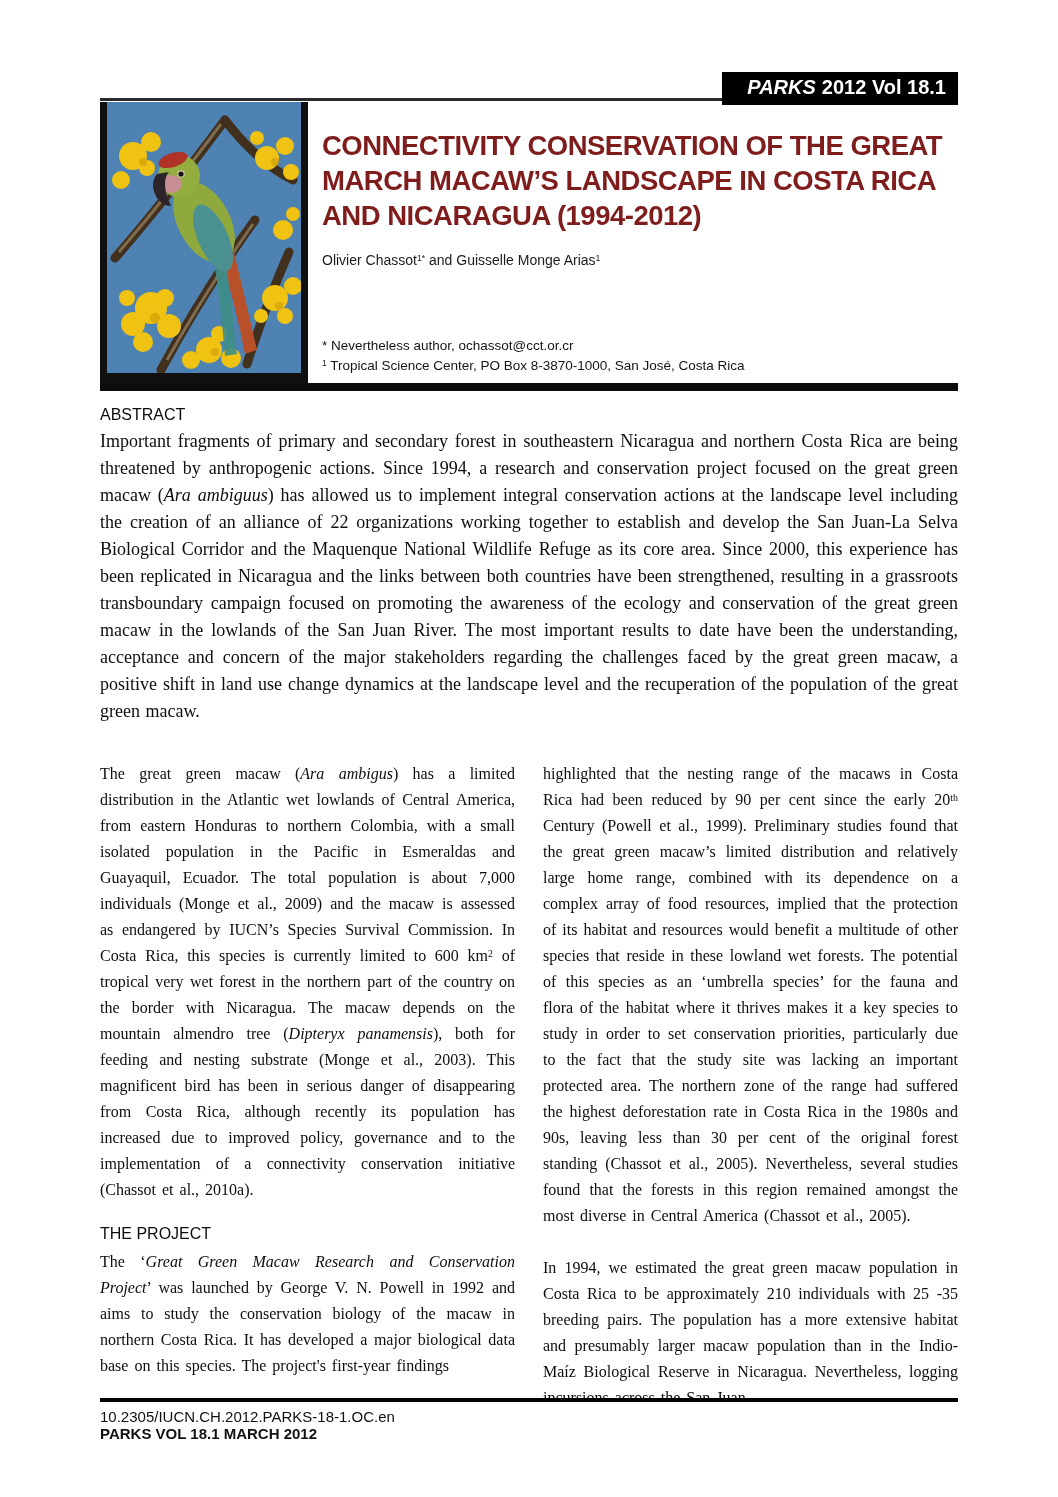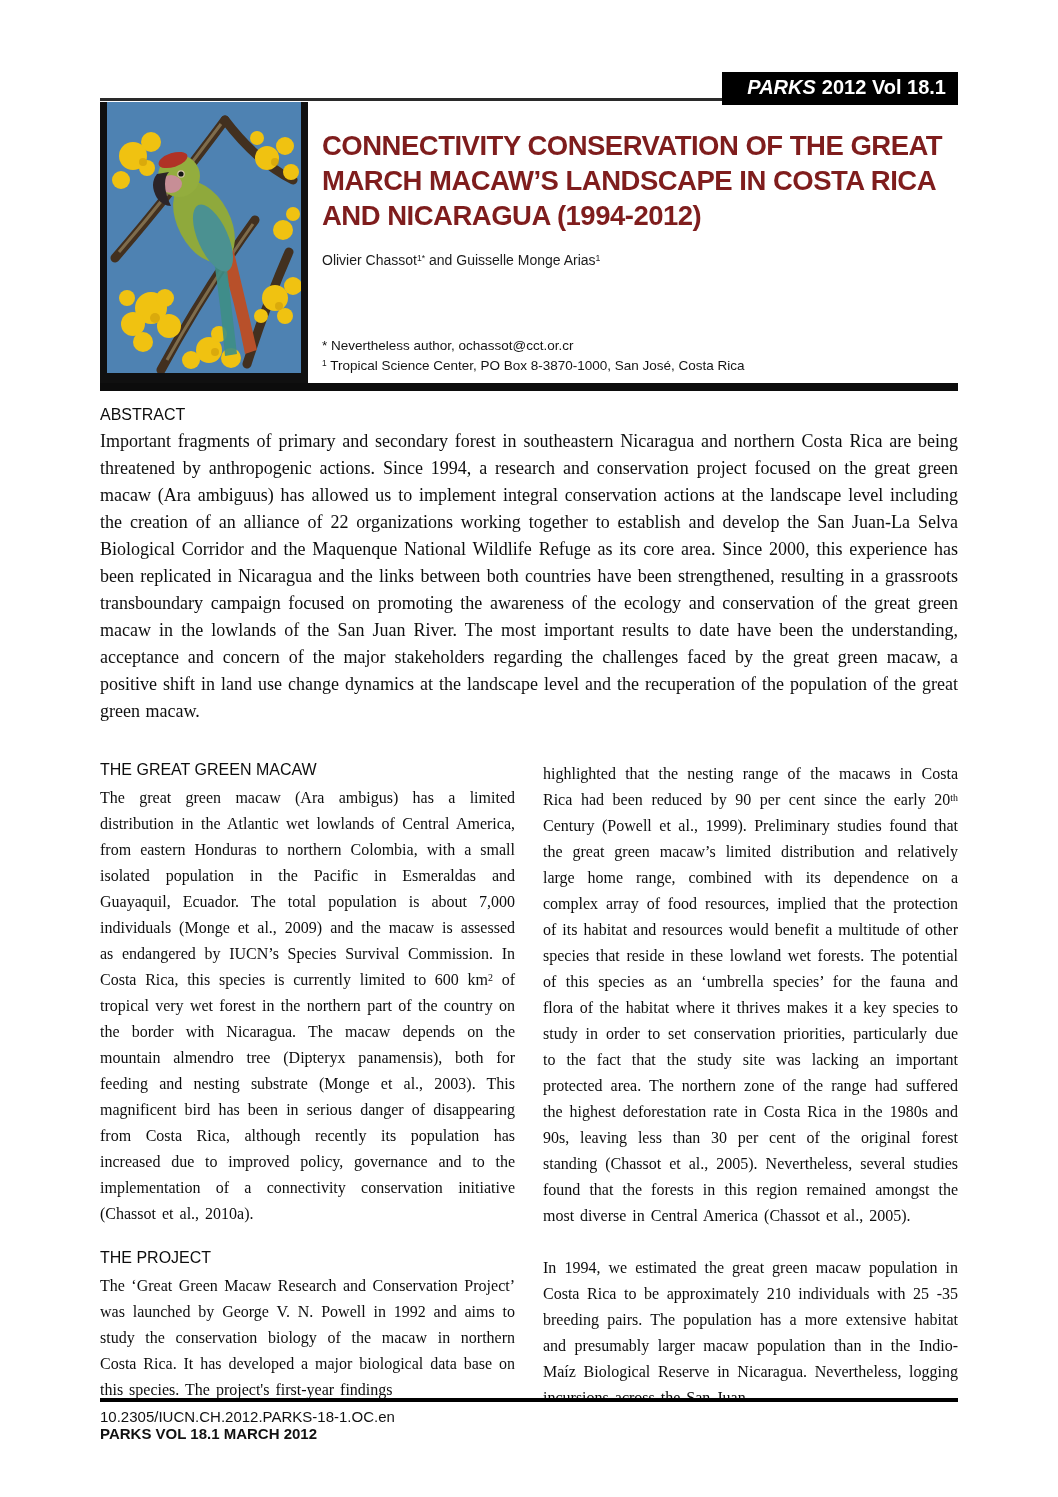--- a/index.html
+++ b/index.html
@@ -105,21 +105,21 @@
   .serif-text {
     font-family: "Liberation Serif", serif;
     text-align: justify;
     color: #0d0d0d;
   }
   .abstract .serif-text {
     font-size: 18px;
     line-height: 27px;
     word-spacing: 1px;
   }
-  .it { }
+  .it { font-style: italic; }
   
   .columns {
     position: absolute;
     left: 100px;
     top: 761px;
     width: 858px;
     height: 637px;
     display: flex;
     gap: 28px;
     overflow: hidden;
@@ -243,21 +243,20 @@
   <div class="divider-bar"></div>
 
   <div class="abstract">
     <div class="section-heading">ABSTRACT</div>
     <div class="serif-text"><span>Important fragments of primary and secondary forest in southeastern Nicaragua and northern Costa Rica are being threatened by anthropogenic actions. Since 1994, a research and conservation project focused on the great green macaw (</span><span class="it">Ara ambiguus</span><span>) has allowed us to implement integral conservation actions at the landscape level including the creation of an alliance of 22 organizations working together to establish and develop the San Juan-La Selva Biological Corridor and the Maquenque National Wildlife Refuge as its core area. Since 2000, this experience has been replicated in Nicaragua and the links between both countries have been strengthened, resulting in a grassroots transboundary campaign focused on promoting the awareness of the ecology and conservation of the great green macaw in the lowlands of the San Juan River. The most important results to date have been the understanding, acceptance and concern of the major stakeholders regarding the challenges faced by the great green macaw, a positive shift in land use change dynamics at the landscape level and the recuperation of the population of the great green macaw.</span></div>
   </div>
 
   <div class="columns">
     <div class="col">
       <div>
-        <div class="section-heading">THE GREAT GREEN MACAW</div>
         <div class="serif-text"><span>The great green macaw (</span><span class="it">Ara ambigus</span><span>) has a limited distribution in the Atlantic wet lowlands of Central America, from eastern Honduras to northern Colombia, with a small isolated population in the Pacific in Esmeraldas and Guayaquil, Ecuador. The total population is about 7,000 individuals (Monge et al., 2009) and the macaw is assessed as endangered by IUCN’s Species Survival Commission. In Costa Rica, this species is currently limited to 600 km</span><sup>2</sup><span> of tropical very wet forest in the northern part of the country on the border with Nicaragua. The macaw depends on the mountain almendro tree (</span><span class="it">Dipteryx panamensis</span><span>), both for feeding and nesting substrate (Monge et al., 2003). This magnificent bird has been in serious danger of disappearing from Costa Rica, although recently its population has increased due to improved policy, governance and to the implementation of a connectivity conservation initiative (Chassot et al., 2010a).</span></div>
       </div>
       <div class="section-2">
         <div class="section-heading">THE PROJECT</div>
         <div class="serif-text"><span>The ‘</span><span class="it">Great Green Macaw Research and Conservation Project</span><span>’ was launched by George V. N. Powell in 1992 and aims to study the conservation biology of the macaw in northern Costa Rica. It has developed a major biological data base on this species. The project's first-year findings</span></div>
       </div>
     </div>
     <div class="col">
       <div class="serif-text"><span>highlighted that the nesting range of the macaws in Costa Rica had been reduced by 90 per cent since the early 20</span><sup>th</sup><span> Century (Powell et al., 1999). Preliminary studies found that the great green macaw’s limited distribution and relatively large home range, combined with its dependence on a complex array of food resources, implied that the protection of its habitat and resources would benefit a multitude of other species that reside in these lowland wet forests. The potential of this species as an ‘umbrella species’ for the fauna and flora of the habitat where it thrives makes it a key species to study in order to set conservation priorities, particularly due to the fact that the study site was lacking an important protected area. The northern zone of the range had suffered the highest deforestation rate in Costa Rica in the 1980s and 90s, leaving less than 30 per cent of the original forest standing (Chassot et al., 2005). Nevertheless, several studies found that the forests in this region remained amongst the most diverse in Central America (Chassot et al., 2005).</span></div>
       <div class="serif-text para-2"><span>In 1994, we estimated the great green macaw population in Costa Rica to be approximately 210 individuals with 25 -35 breeding pairs. The population has a more extensive habitat and presumably larger macaw population than in the Indio-Maíz Biological Reserve in Nicaragua. Nevertheless, logging incursions across the San Juan</span></div>

